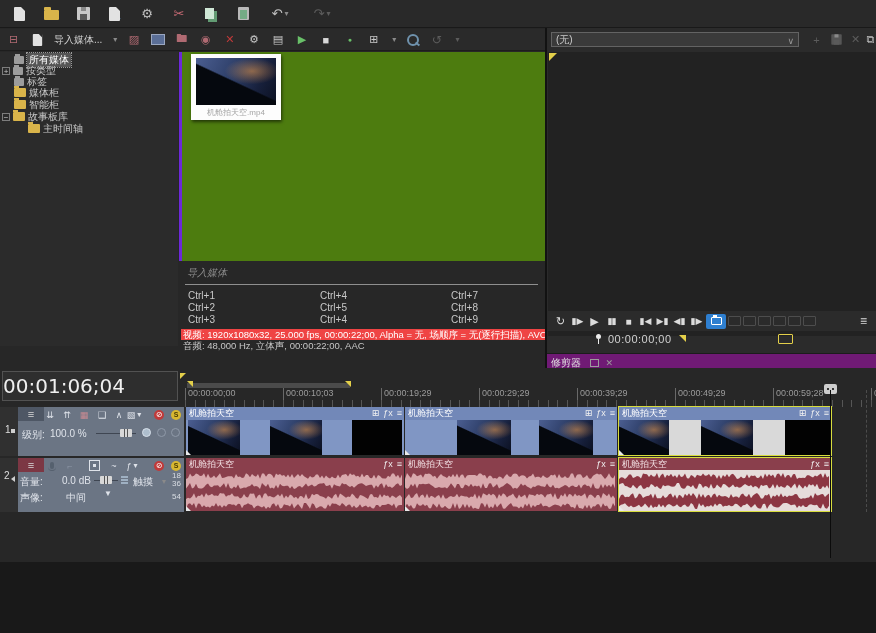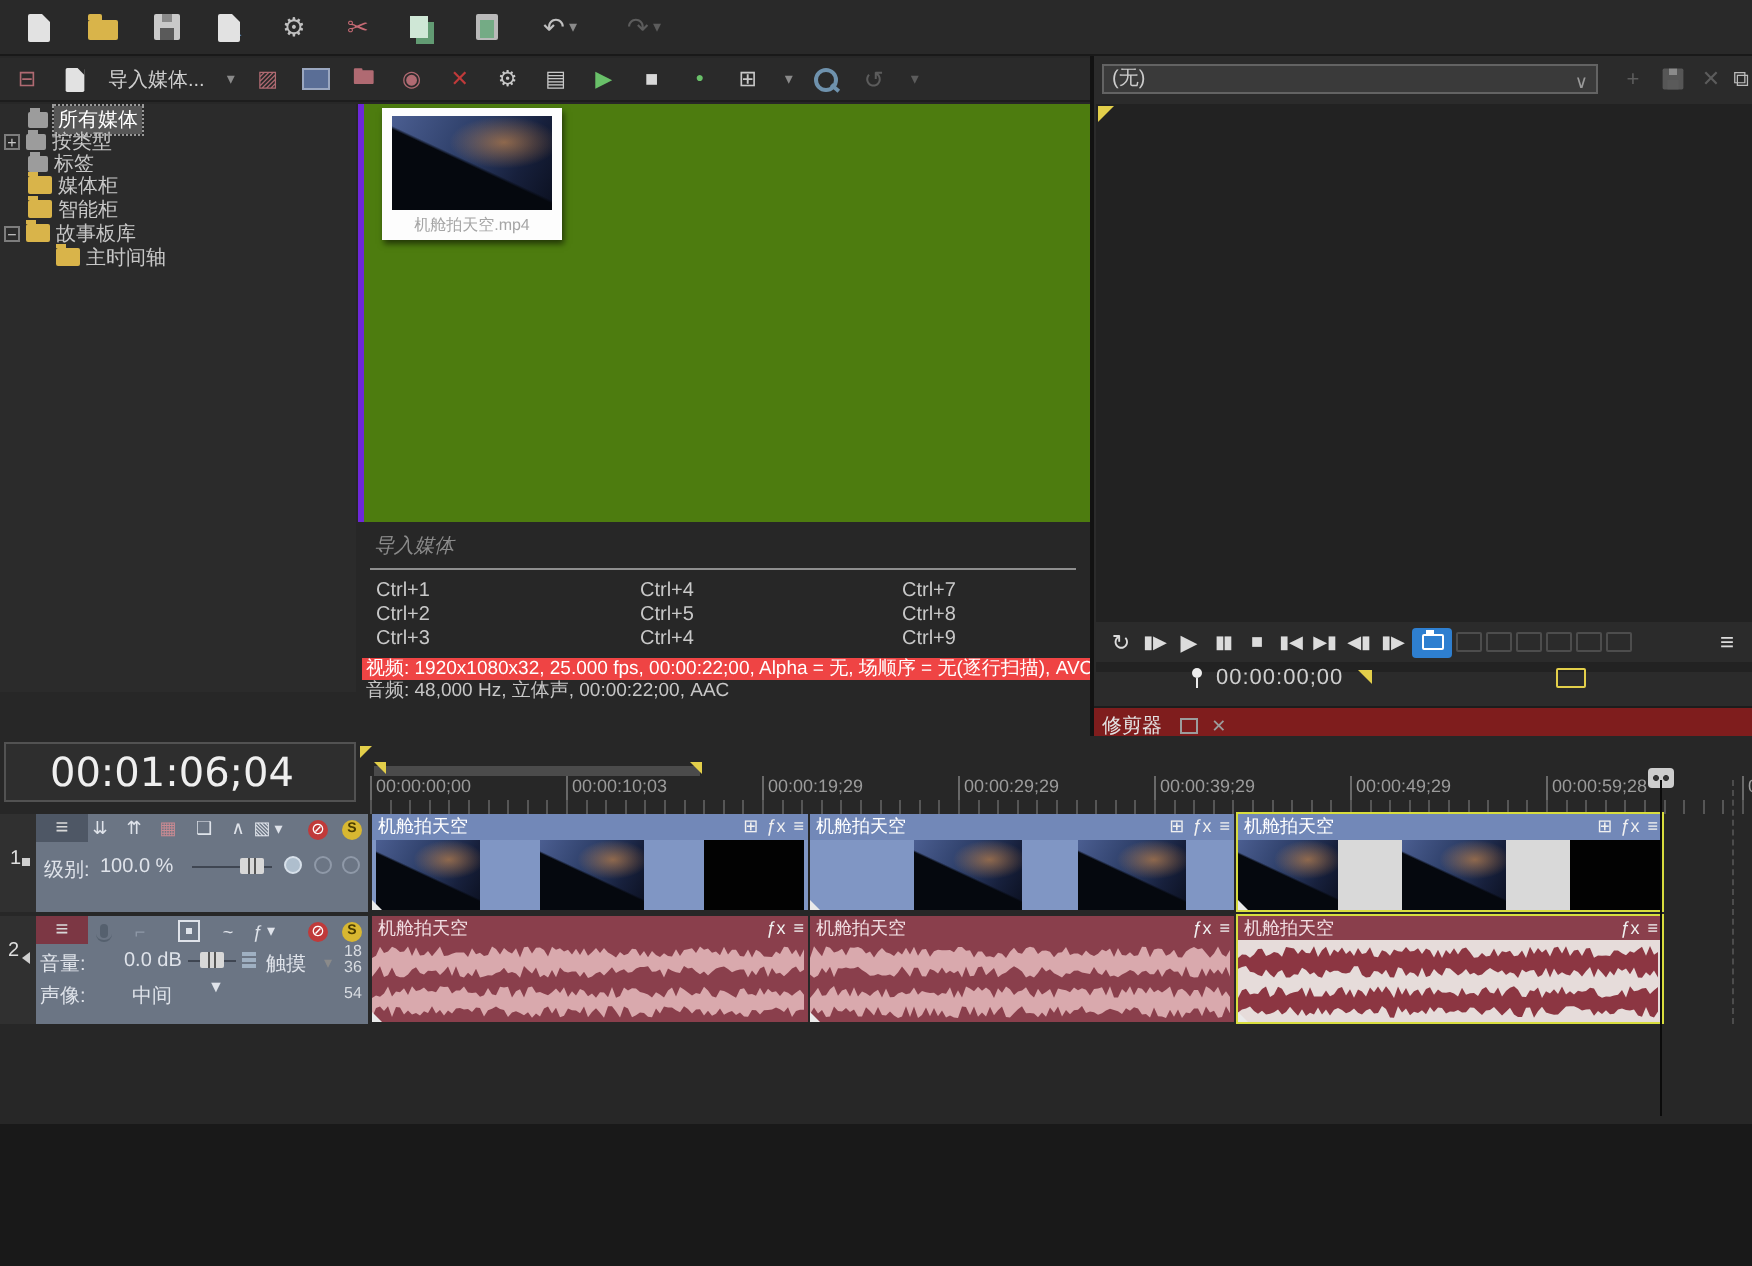--- a/index.html
+++ b/index.html
@@ -75,26 +75,26 @@
   .tpb.blue{width:20px;background:#2e7fd0;border-radius:2px}
   .i-clip{width:9px;height:6px;border:1px solid #fff;border-radius:1px;position:relative;background:#2e7fd0}
   .i-clip:before{content:"";position:absolute;left:1px;top:-3px;width:4px;height:2px;background:#fff}
   .grayrect{width:11px;height:8px;border:1px solid #4d4d4d;border-radius:1px}
   .tcrow{position:absolute;left:1px;top:303px;width:329px;height:18px}
   .pin{position:absolute;left:48px;top:3px;width:5px;height:5px;background:#ececec;border-radius:50%}
   .pin:after{content:"";position:absolute;left:2px;top:5px;width:1px;height:5px;background:#ececec}
   .tctext{position:absolute;left:60px;top:2px;font-size:11px;color:#cfcfcf;letter-spacing:.5px}
   .ytri{position:absolute;width:0;height:0;border-top:7px solid #e3cf4a;border-left:7px solid transparent}
   .yloop{position:absolute;width:13px;height:8px;border:1px solid #e3cf4a;border-radius:1px}
-  .rtab{position:absolute;left:0px;top:325px;width:330px;height:15px;background:#7f1d1d;border-top:1px solid #1c1c1c}
+  .rtab{position:absolute;left:0px;top:325px;width:330px;height:15px;background:#701a75;border-top:1px solid #1c1c1c}
   
   .tl{position:absolute;left:0;top:368px;width:876px;height:194px;background:#272727}
   .tlbottom{position:absolute;left:0;top:562px;width:876px;height:71px;background:#191919}
   .tcbox{position:absolute;left:2px;top:3px;width:176px;height:30px;background:#2e2e2e;border:1px solid #525252;
-         color:#efefef;font-size:20px;line-height:29px;text-align:center;padding-right:8px;box-sizing:border-box;font-family:"DejaVu Sans",sans-serif}
+         color:#efefef;font-size:20px;line-height:29px;text-align:left;padding-right:8px;box-sizing:border-box;font-family:"DejaVu Sans",sans-serif}
   .ruler{position:absolute;left:185px;top:4px;width:691px;height:35px;overflow:hidden}
   .loopbar{position:absolute;left:2px;top:11px;width:163px;height:5px;background:#4b4b4b}
   .rlabel{position:absolute;top:16px;height:12px;font-size:9px;color:#9b9b9b;border-left:1px solid #696969;padding-left:2px;line-height:11px;white-space:nowrap}
   .ticks{position:absolute;left:0;top:28px;width:691px;height:7px;
      background:repeating-linear-gradient(90deg,#565656 0 1px,transparent 1px 9.8px)}
   .phhead{position:absolute;left:639px;top:12px;width:13px;height:10px;background:#cdcdcd;border-radius:2px;
      background-image:radial-gradient(circle 1.5px at 4px 5px,#333 95%,transparent),radial-gradient(circle 1.5px at 9px 5px,#333 95%,transparent)}
   .phline{position:absolute;left:830px;top:22px;width:1px;height:168px;background:#0b0b0b}
   .endline{position:absolute;left:866px;top:22px;width:0;height:122px;border-left:1px dashed #4c4c4c}
   

